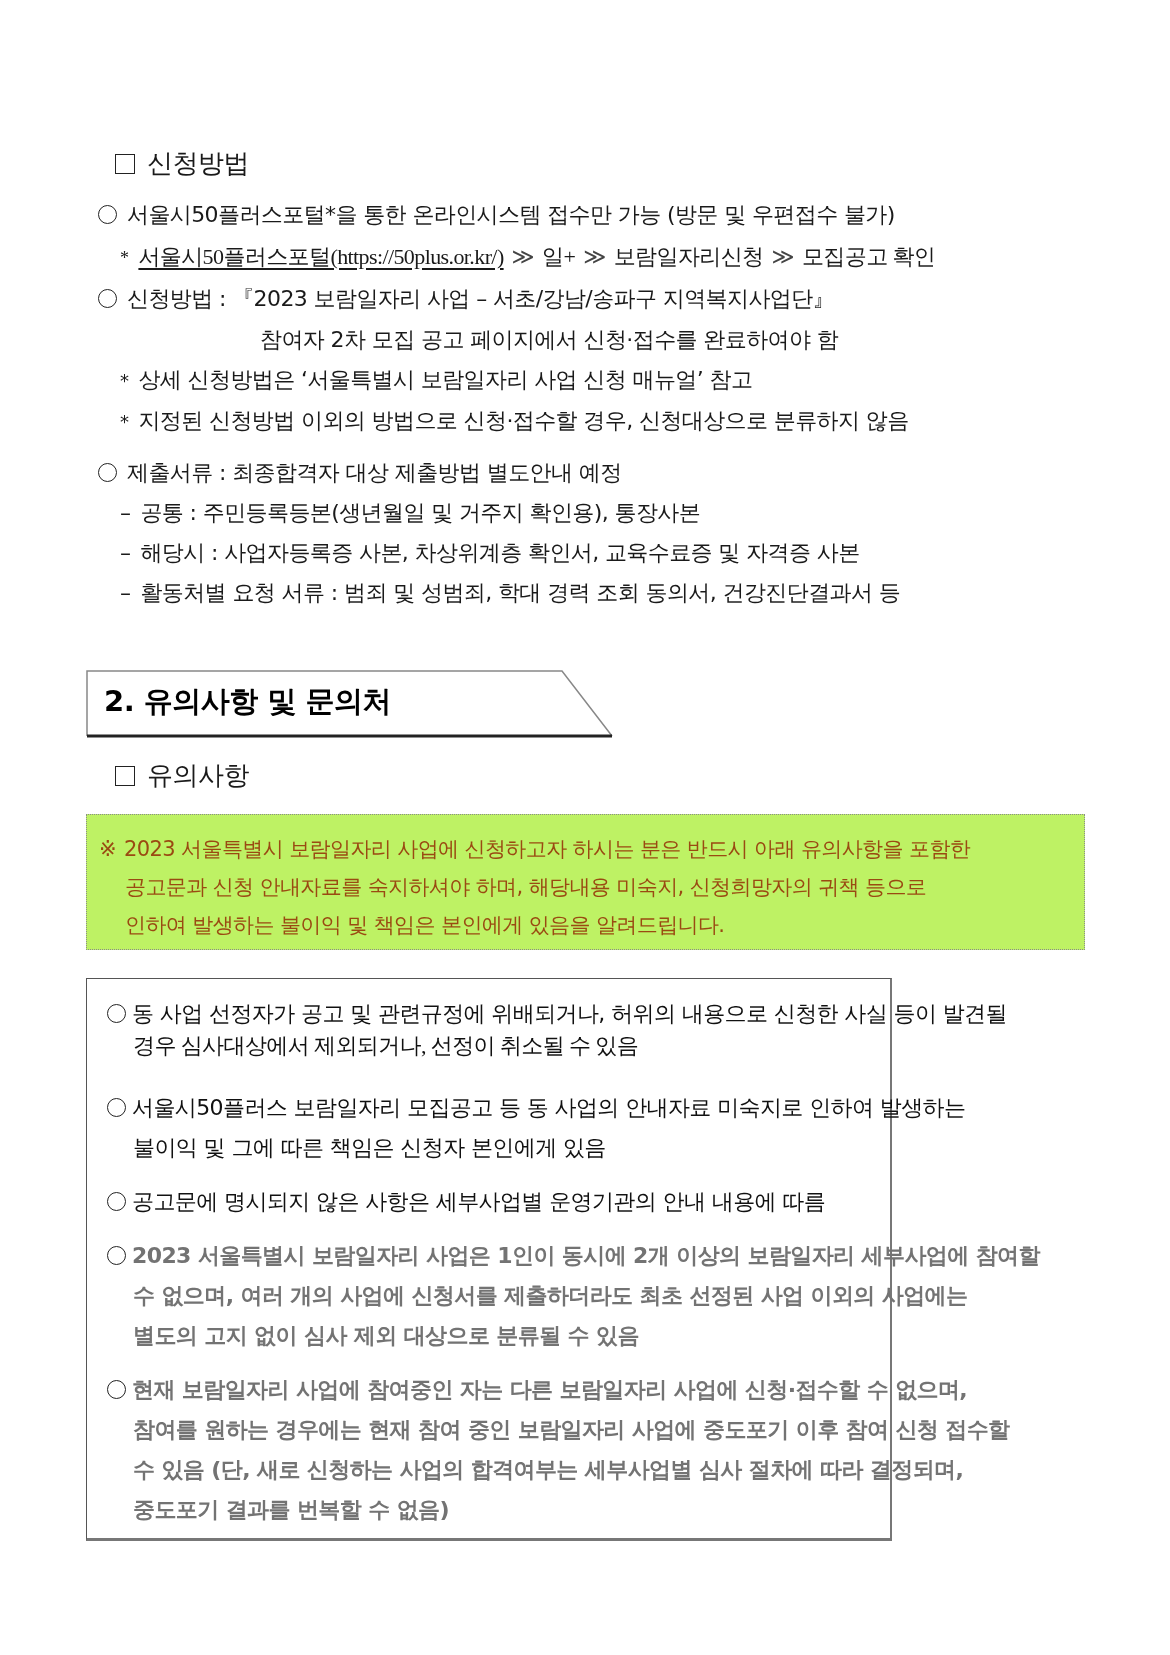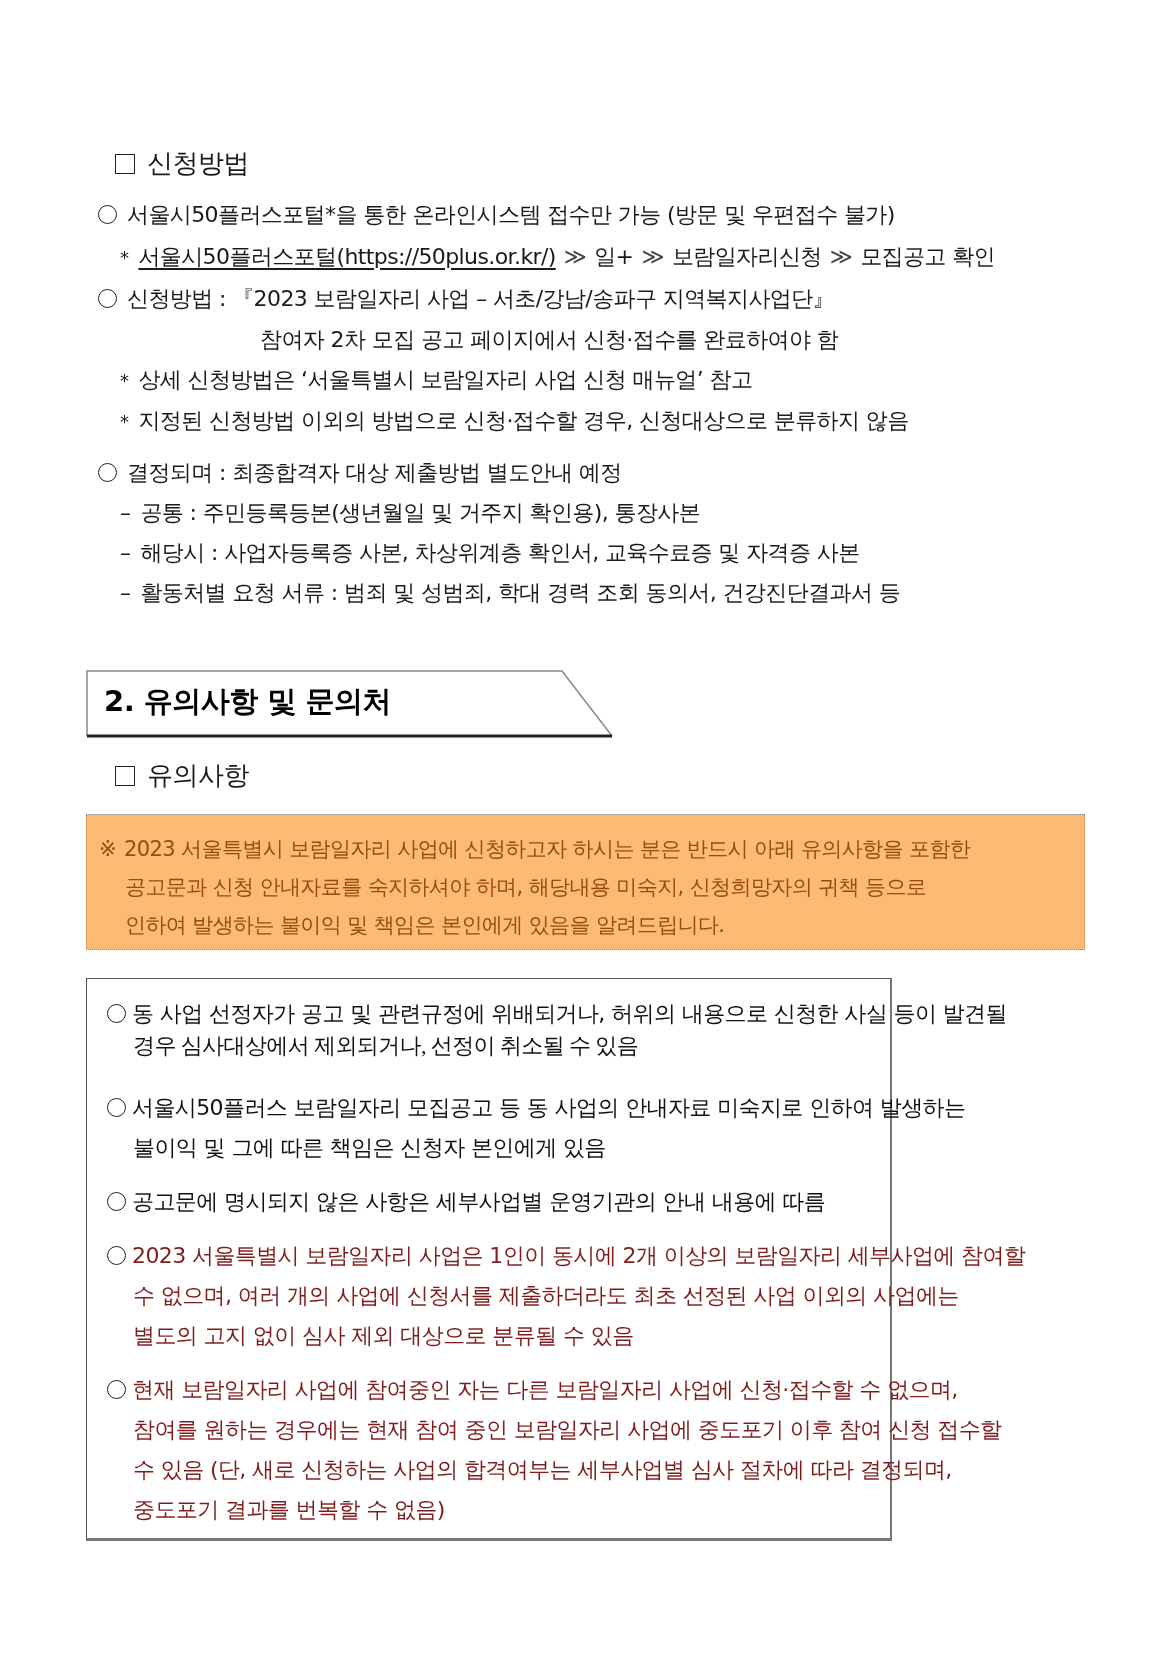--- a/index.html
+++ b/index.html
@@ -73,21 +73,21 @@
       white-space: nowrap;
     }
 
     
     .warn-box {
       position: absolute;
       left: 86px;
       top: 814px;
       width: 999px;
       height: 136px;
-      background: #fdba74;
+      background: #bef264;
       border: 1.5px dotted #8a8a8a;
       box-sizing: border-box;
     }
     .warn-line {
       position: absolute;
       font-size: 21px;
       letter-spacing: -0.6px;
       color: #9a4a12;
       white-space: nowrap;
     }
@@ -105,52 +105,52 @@
       box-sizing: border-box;
       background: #fff;
     }
     .nline {
       position: absolute;
       font-size: 22px;
       letter-spacing: -0.6px;
       color: #111;
       white-space: nowrap;
     }
-    .nline.bold { font-weight: normal; color: #7f1d1d; }
+    .nline.bold { font-weight: bold; color: #737373; }
   </style>
 </head>
 <body>
 
 <div class="abs sq-heading" style="left:86px; top:146px;">
   <span class="sq-box"></span><span>신청방법</span>
 </div>
 
 <div class="abs line" style="left:98px; top:200px;">
   <span class="circ"></span><span>서울시50플러스포털*을 통한 온라인시스템 접수만 가능 (방문 및 우편접수 불가)</span>
 </div>
 
-<div class="abs line" style="left:120px; top:242px;">
+<div class="abs line" style="left:120px; top:242px;font-family:Liberation Serif, serif;">
   <span class="star">*</span><span class="link-underline">서울시50플러스포털(https://50plus.or.kr/)</span><span class="arrow">≫</span><span>일+</span><span class="arrow">≫</span><span>보람일자리신청</span><span class="arrow">≫</span><span>모집공고 확인</span>
 </div>
 
 <div class="abs line" style="left:98px; top:284px;">
   <span class="circ"></span><span>신청방법 : 『2023 보람일자리 사업 – 서초/강남/송파구 지역복지사업단』</span>
 </div>
 <div class="abs line" style="left:260px; top:325px;">참여자 2차 모집 공고 페이지에서 신청·접수를 완료하여야 함</div>
 
 <div class="abs line" style="left:120px; top:365px;">
   <span class="star">*</span><span>상세 신청방법은 ‘서울특별시 보람일자리 사업 신청 매뉴얼’ 참고</span>
 </div>
 
 <div class="abs line" style="left:120px; top:406px;">
   <span class="star">*</span><span>지정된 신청방법 이외의 방법으로 신청·접수할 경우, 신청대상으로 분류하지 않음</span>
 </div>
 
 <div class="abs line" style="left:98px; top:458px;">
-  <span class="circ"></span><span>결정되며 : 최종합격자 대상 제출방법 별도안내 예정</span>
+  <span class="circ"></span><span>제출서류 : 최종합격자 대상 제출방법 별도안내 예정</span>
 </div>
 
 <div class="abs line" style="left:120px; top:498px;">
   <span class="dash">–</span><span>공통 : 주민등록등본(생년월일 및 거주지 확인용), 통장사본</span>
 </div>
 
 <div class="abs line" style="left:120px; top:538px;">
   <span class="dash">–</span><span>해당시 : 사업자등록증 사본, 차상위계층 확인서, 교육수료증 및 자격증 사본</span>
 </div>
 

